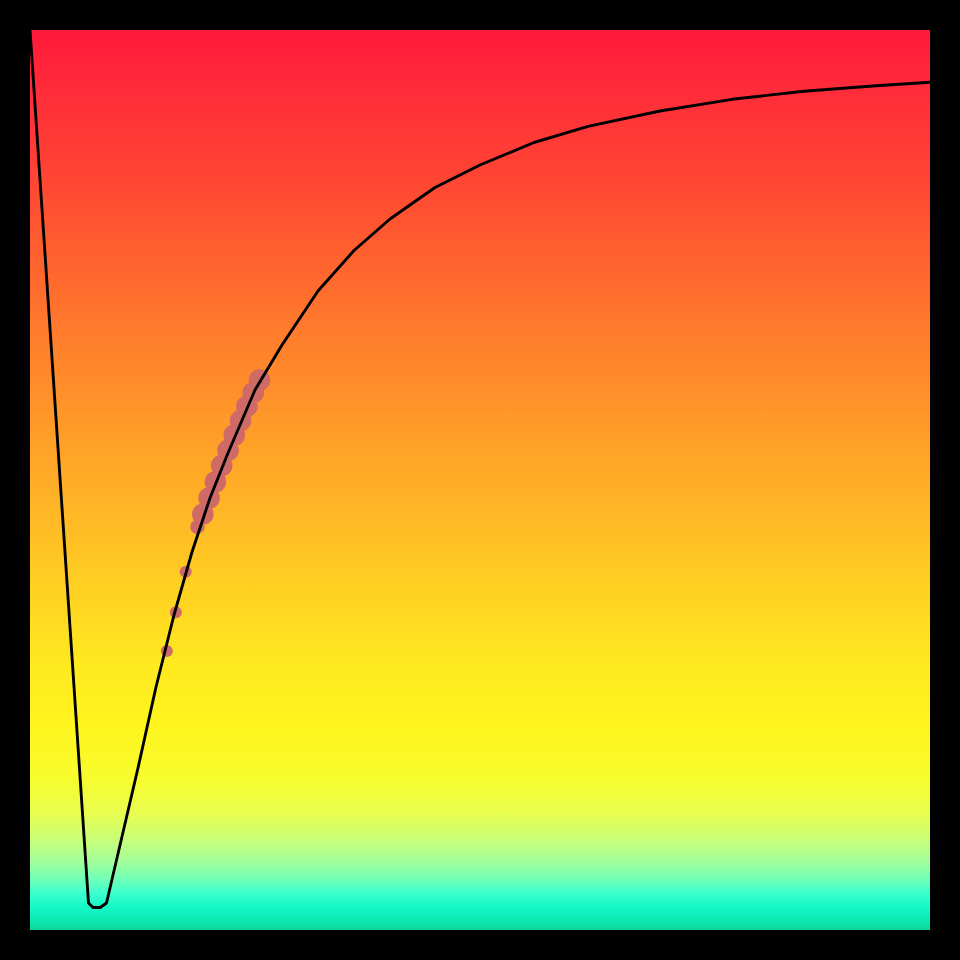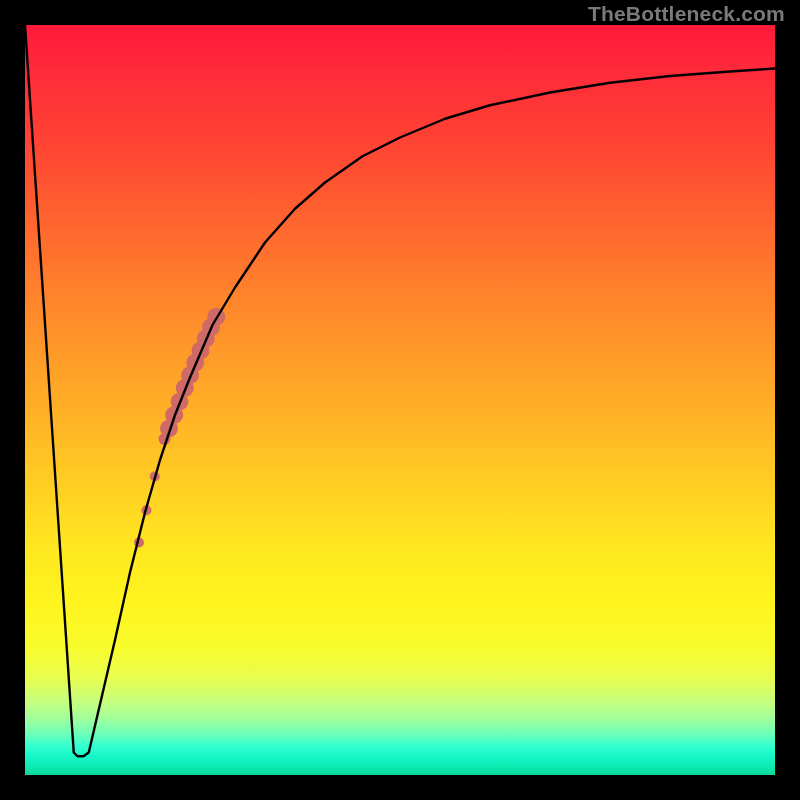--- a/index.html
+++ b/index.html
@@ -63,21 +63,20 @@
     font-size: 21px;
     font-weight: 600;
     letter-spacing: 0.2px;
     user-select: none;
   }
 </style>
 </head>
 <body>
 
 <div class="stage">
-  <div class="watermark">TheBottleneck.com</div>
   <div class="plot">
     <div class="grad"></div>
     <svg class="svg-layer" viewBox="0 0 750 750" preserveAspectRatio="none">
       <g id="markers-g">
           <circle cx="114.00" cy="517.50" r="5" fill="#cf6a67"></circle>
           <circle cx="121.50" cy="485.25" r="5" fill="#cf6a67"></circle>
           <circle cx="129.75" cy="451.50" r="5" fill="#cf6a67"></circle>
           <circle cx="139.50" cy="414.00" r="6" fill="#cf6a67"></circle>
           <circle cx="144.00" cy="403.50" r="9" fill="#cf6a67"></circle>
           <circle cx="149.25" cy="390.00" r="9" fill="#cf6a67"></circle>

